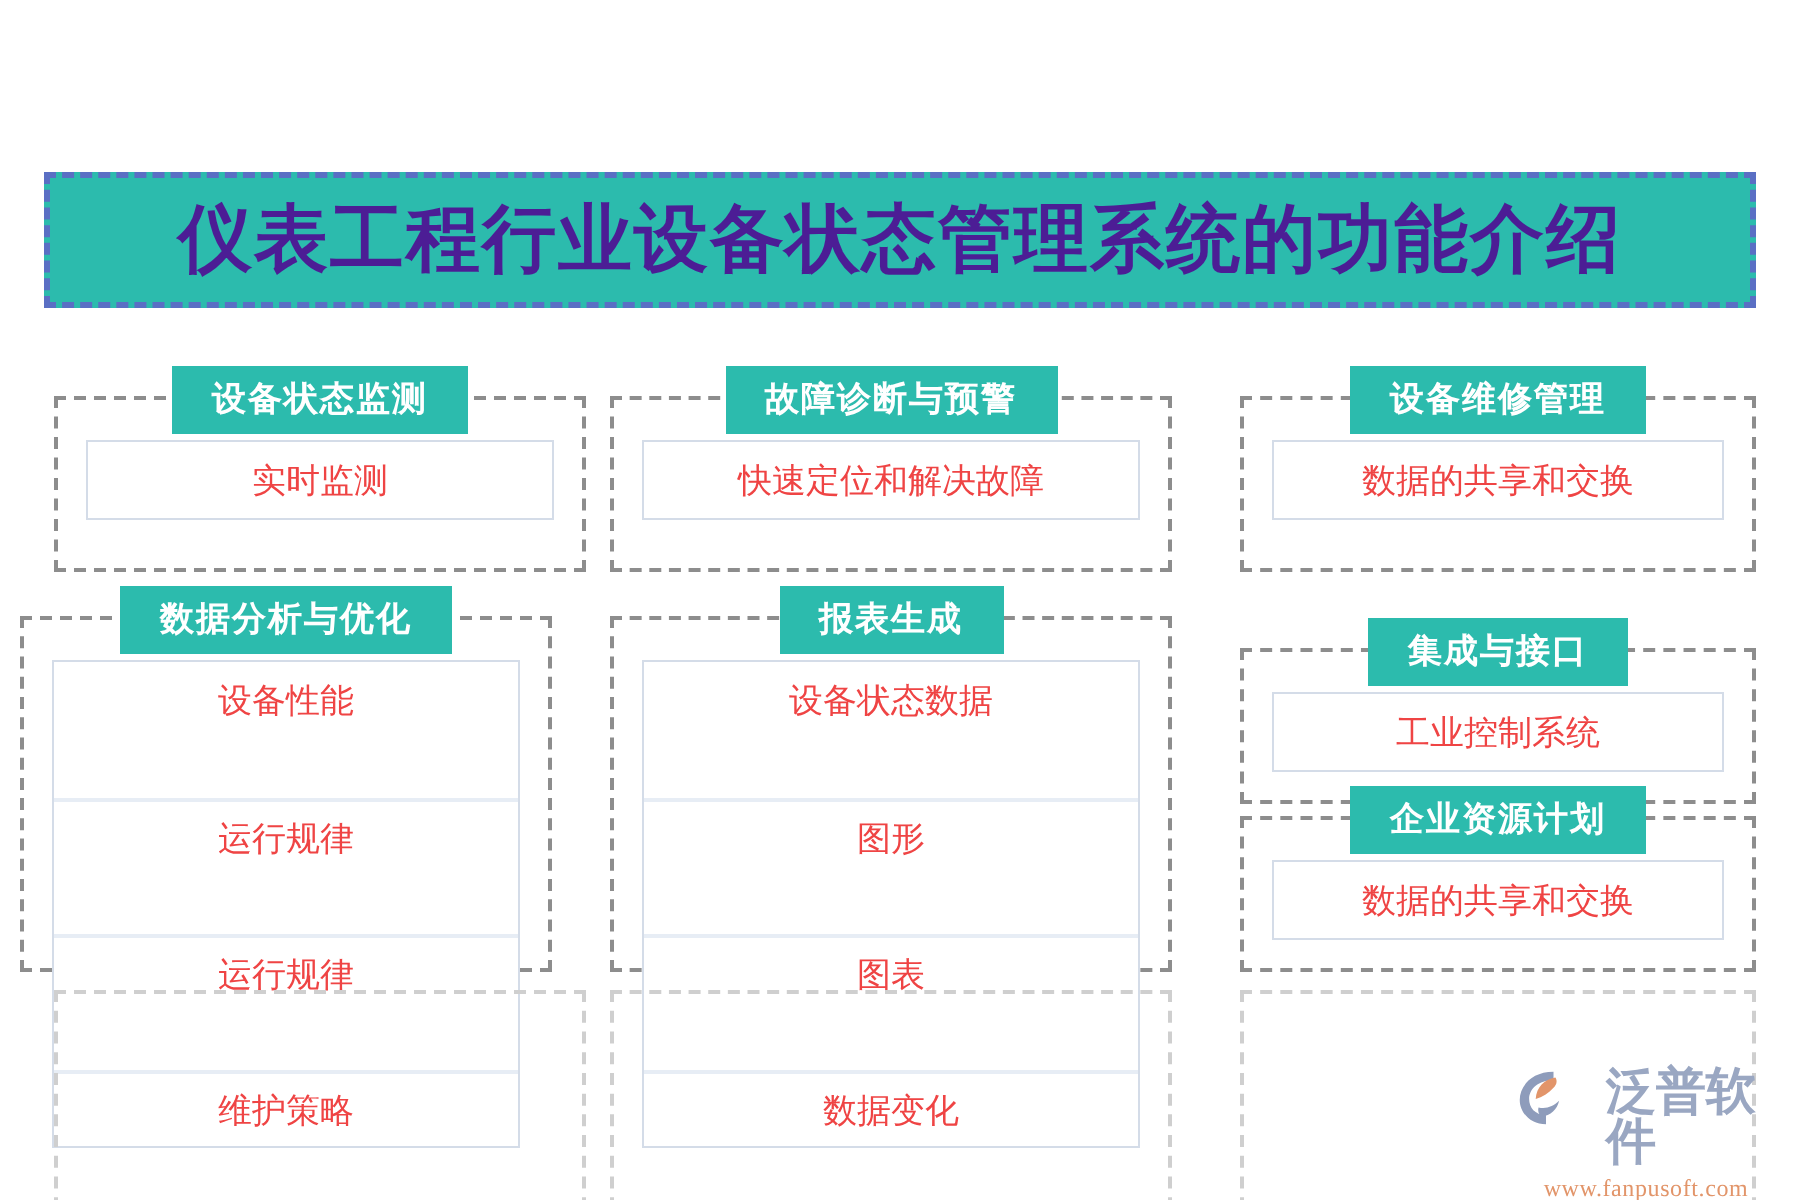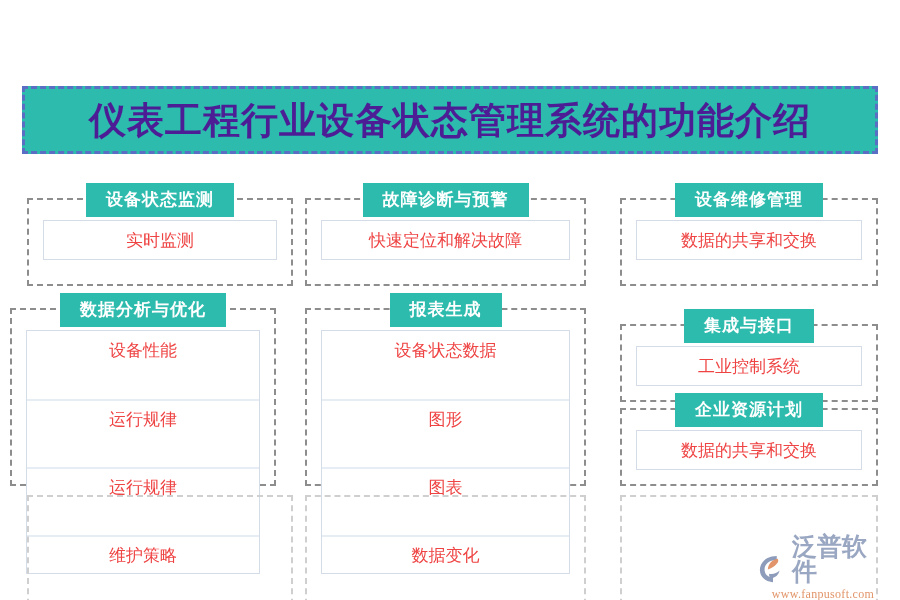--- a/index.html
+++ b/index.html
@@ -96,22 +96,22 @@
   
   .logo {
     position: absolute;
     left: 758px;
     top: 534px;
     width: 130px;
     height: 52px;
   }
   .logo-row {
     display: flex;
-    align-items: flex-end;
-    gap: 4px;
+    align-items: flex-start;
+    gap: 15px;
   }
   .logo-mark { width: 30px; height: 30px; flex: none; }
   .logo-word {
     color: #9aa7c2;
     font-size: 25px;
     font-weight: bold;
     line-height: 1;
     font-family: "Liberation Sans", sans-serif;
   }
   .logo-url {

